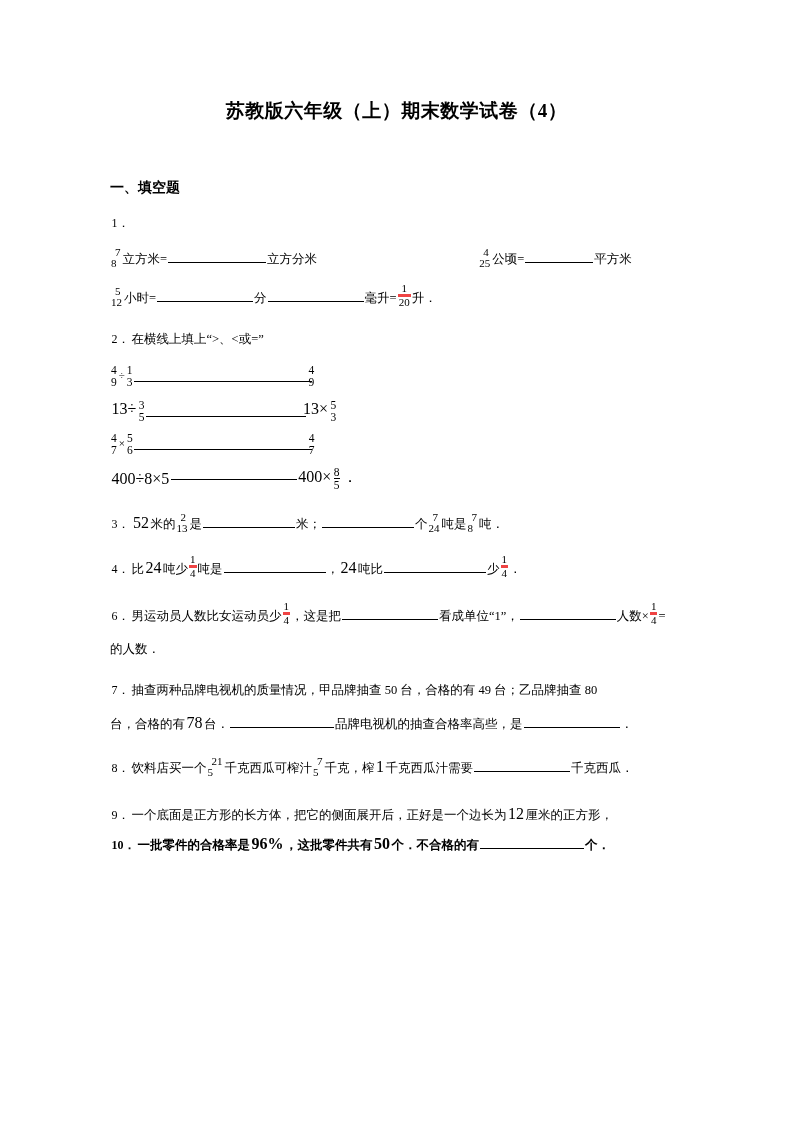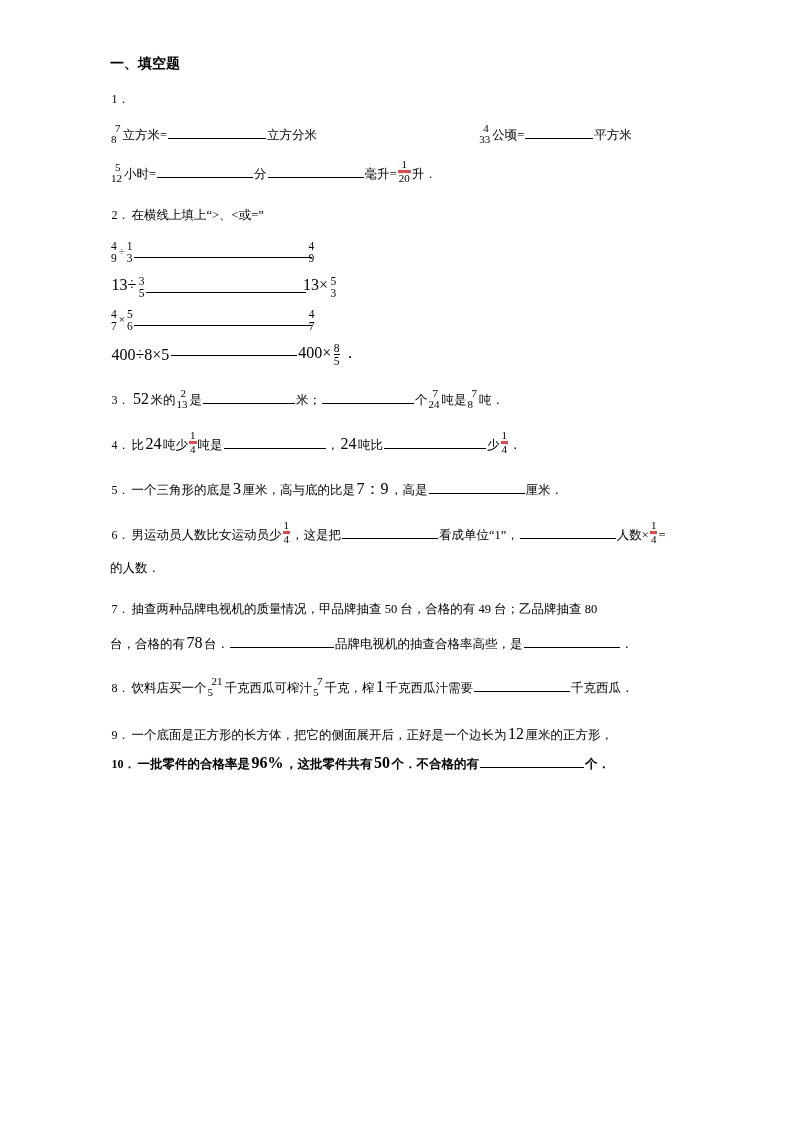--- a/index.html
+++ b/index.html
@@ -153,36 +153,37 @@
   .op {
     font-size: 11px;
     padding: 0 1px;
   }
 </style>
 </head>
 <body>
 
 <div class="page">
 
+  <h1 class="doc-title">苏教版六年级（上）期末数学试卷（4）</h1>
 
   <div class="section-heading">一、填空题</div>
 
   <div class="q">
     <span class="qline">
       <span class="num qnum">1．</span>
     </span>
 
     <span class="qline" style="margin-top:16px;">
       <span class="frac off">
         <span class="n">7</span>
         <span class="d">8</span>
       </span><span>立方米=</span><span class="blank" style="width:98px;"></span><span>立方分米</span>
       <span style="display:inline-block;width:158px;"></span><span class="frac off">
         <span class="n">4</span>
-        <span class="d">33</span>
+        <span class="d">25</span>
       </span><span>公顷=</span><span class="blank" style="width:68px;"></span><span>平方米</span>
     </span>
 
     <span class="qline">
       <span class="frac off">
         <span class="n">5</span>
         <span class="d">12</span>
       </span><span>小时=</span><span class="blank" style="width:96px;"></span><span>分</span><span class="blank" style="width:96px;"></span><span>毫升=</span><span class="frac bar">
         <span class="n">1</span>
         <span class="d">20</span>
@@ -279,25 +280,20 @@
       <span class="num qnum">4．</span><span>比</span><span class="num">24</span><span>吨少</span><span class="frac bar">
         <span class="n">1</span>
         <span class="d">4</span>
       </span><span>吨是</span><span class="blank" style="width:102px;"></span><span>，</span><span class="num">24</span><span>吨比</span><span class="blank" style="width:102px;"></span><span>少</span><span class="frac bar">
         <span class="n">1</span>
         <span class="d">4</span>
       </span><span>．</span>
     </span>
   </div>
 
-  <div class="q" style="margin-top:22px;">
-    <span class="qline">
-      <span class="num qnum">5．</span><span>一个三角形的底是</span><span class="num">3</span><span>厘米，高与底的比是</span><span class="num">7：9</span><span>，高是</span><span class="blank" style="width:96px;"></span><span>厘米．</span>
-    </span>
-  </div>
 
   <div class="q" style="margin-top:22px;">
     <span class="qline">
       <span class="num qnum">6．</span><span>男运动员人数比女运动员少</span><span class="frac bar">
         <span class="n">1</span>
         <span class="d">4</span>
       </span><span>，这是把</span><span class="blank" style="width:96px;"></span><span>看成单位“1”，</span><span class="blank" style="width:96px;"></span><span>人数×</span><span class="frac bar">
         <span class="n">1</span>
         <span class="d">4</span>
       </span><span>=</span>

